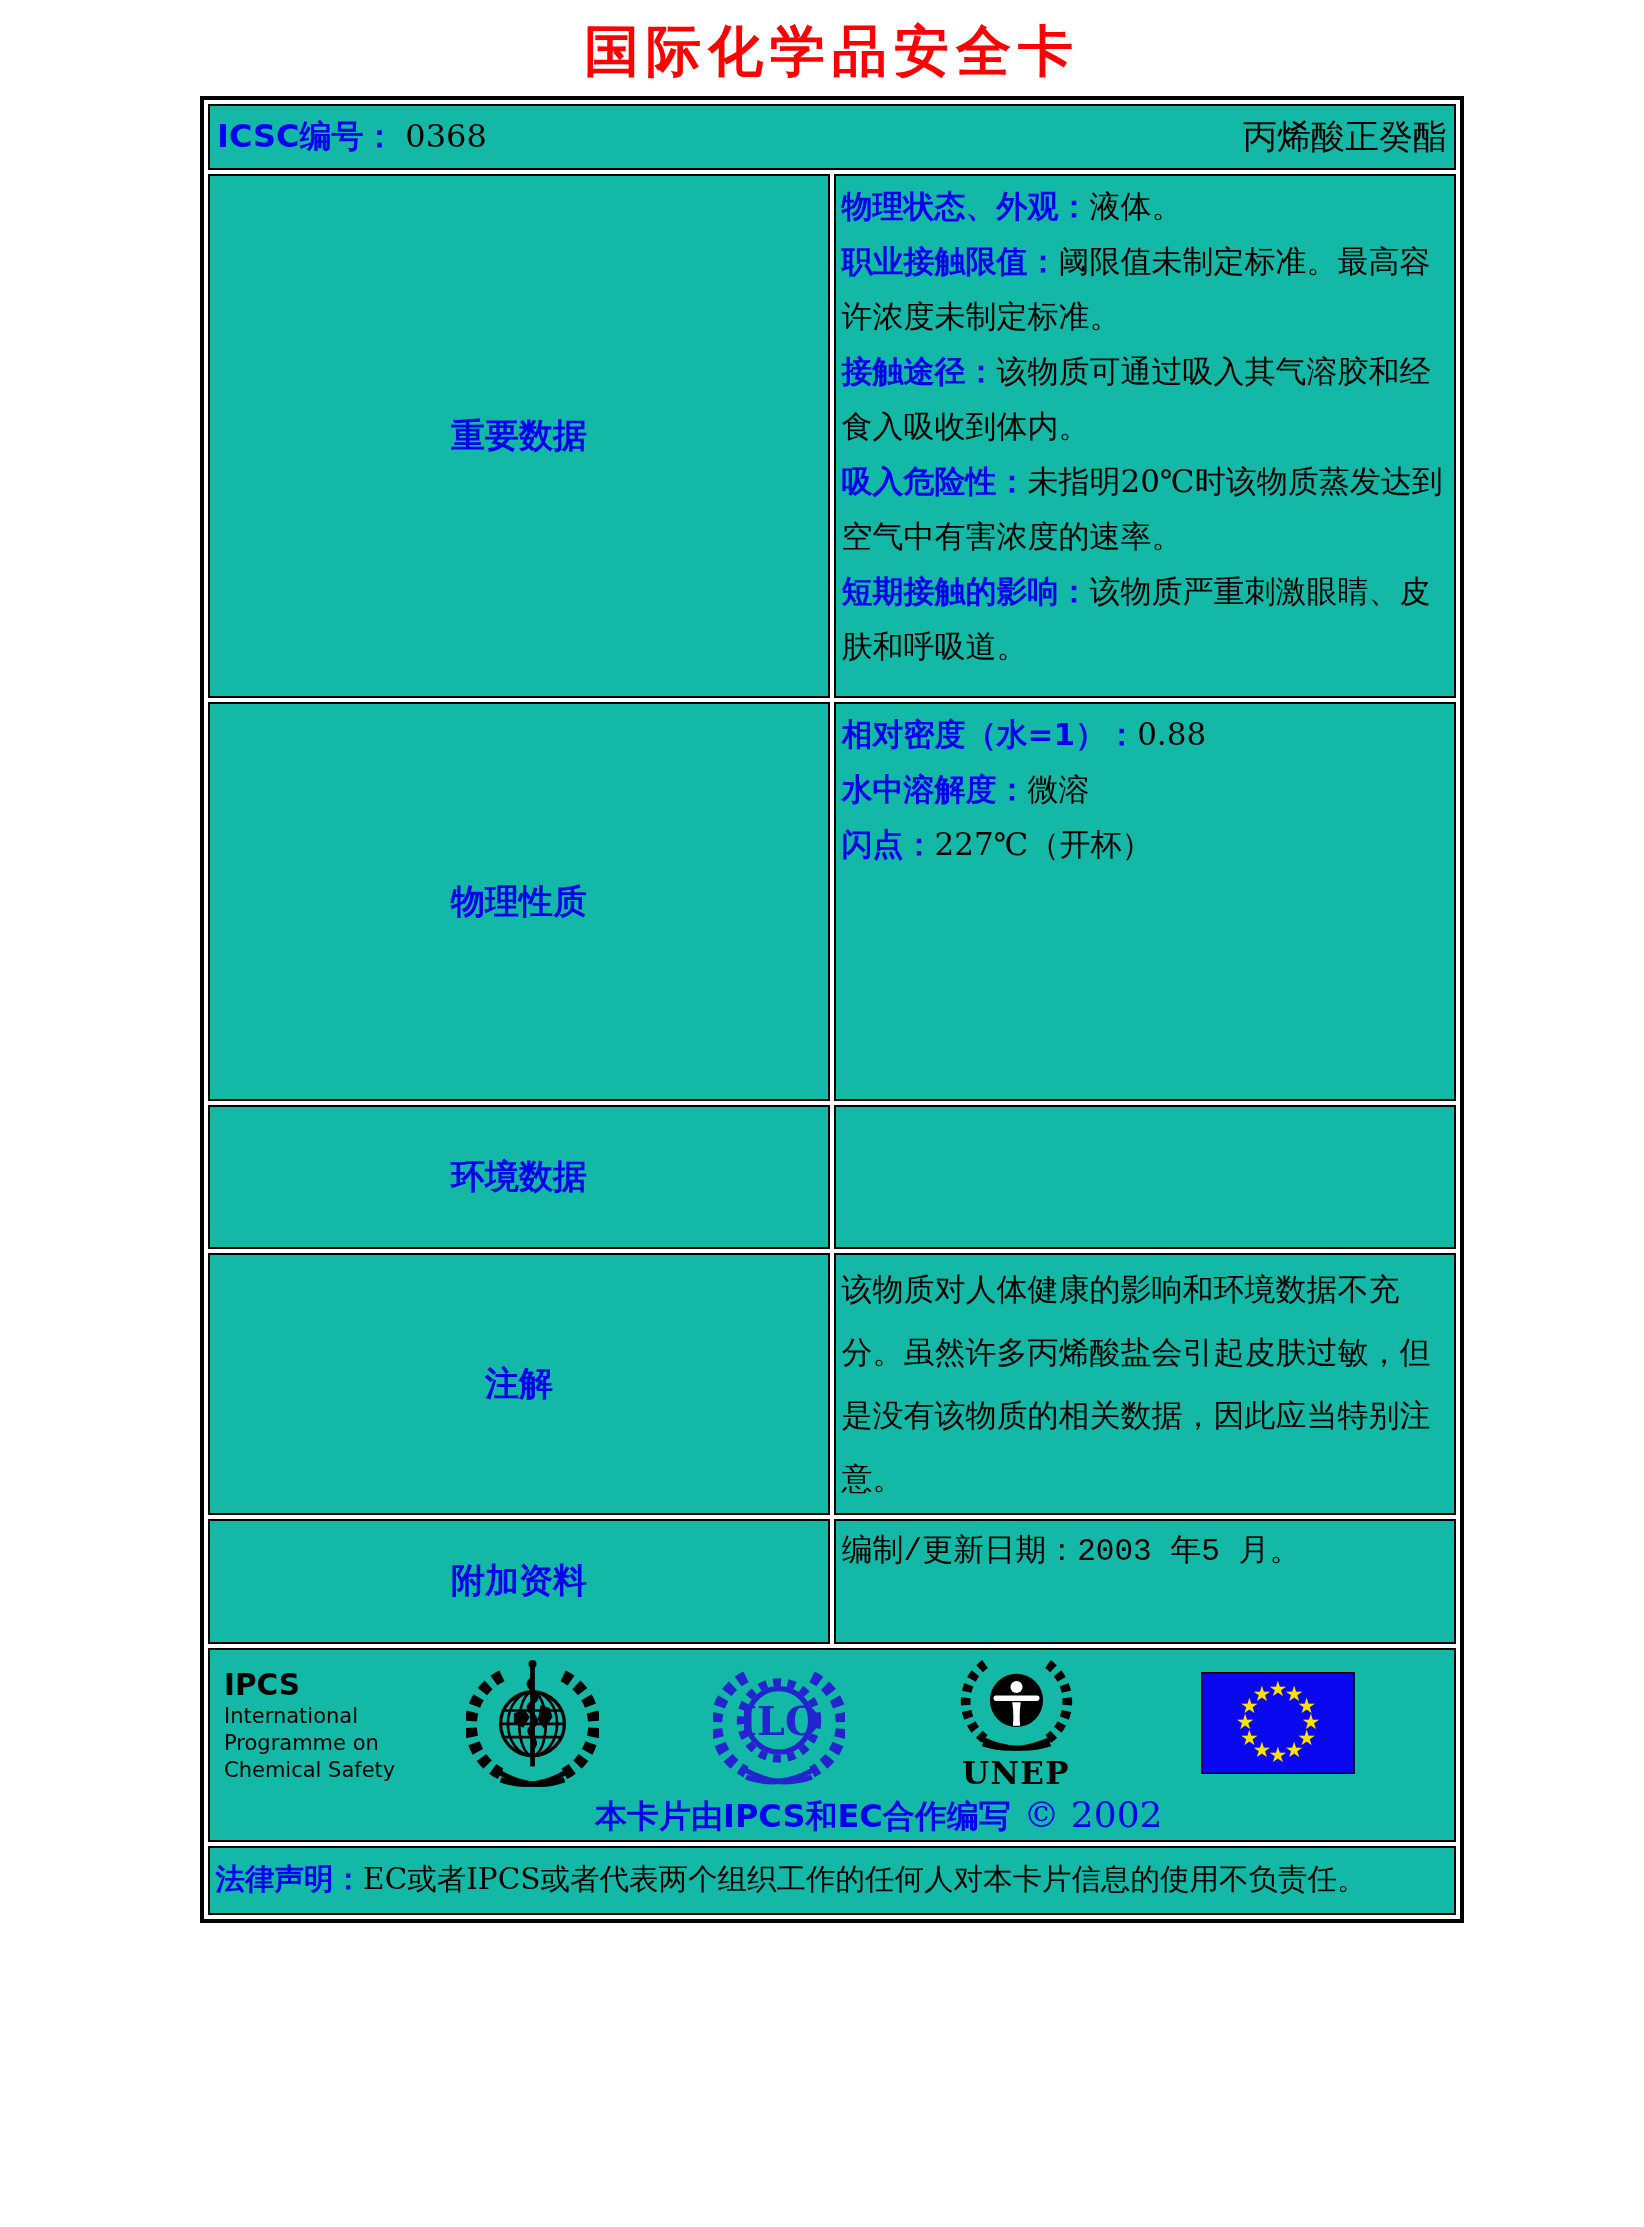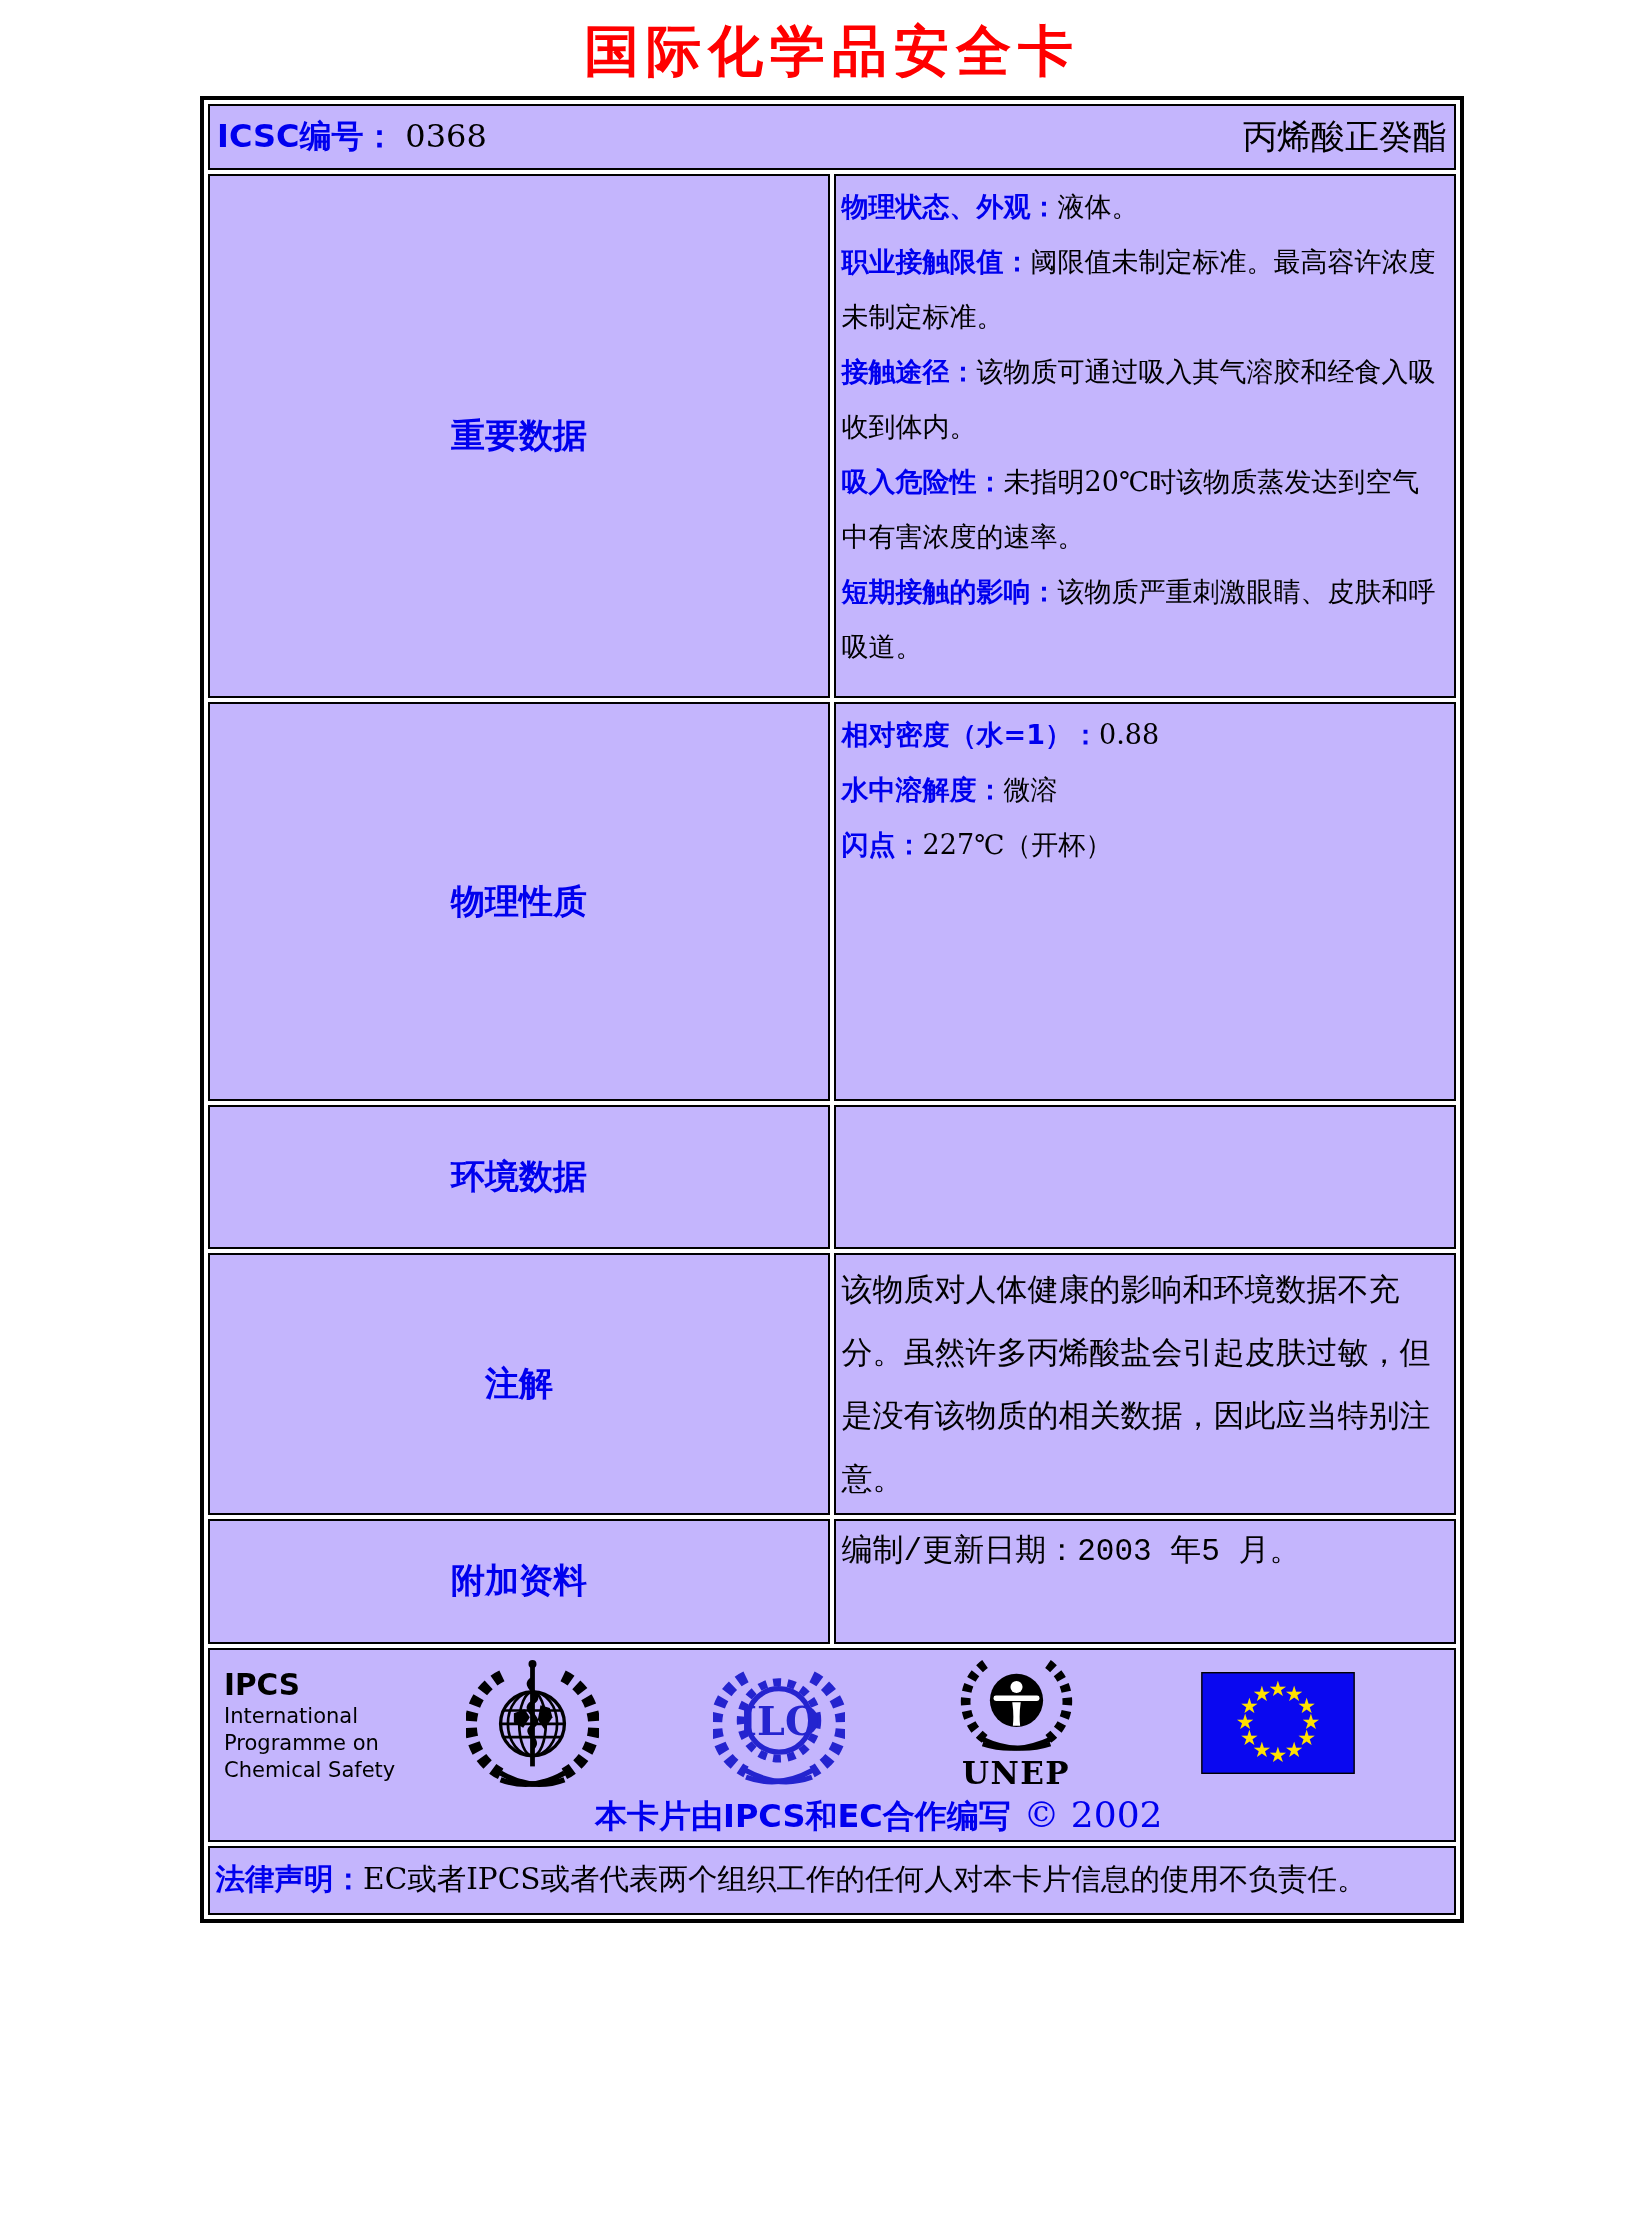--- a/index.html
+++ b/index.html
@@ -14,40 +14,40 @@
     font-family:"DejaVu Serif","Liberation Serif",serif;
     font-size:55px;font-weight:bold;letter-spacing:7px;
   }
   table.card{
     margin-left:200px;margin-top:4.2px;
     width:1264px;
     border:4.9px solid #000;
     border-collapse:separate;border-spacing:4.2px;
     table-layout:fixed;
   }
-  td{border:2.1px solid #000;background:#c4b5fd;overflow:hidden;}
+  td{border:2.1px solid #000;background:#14b8a6;overflow:hidden;}
   td.lbl{
     width:168px;text-align:center;vertical-align:middle;
     font-size:34px;font-weight:bold;
   }
   td.content{vertical-align:top;padding:2.8px 9.8px 2.8px 5.6px;}
   .row1cell{
     vertical-align:middle;padding:0 7px;
   }
   .row1flex{display:flex;justify-content:space-between;align-items:center;}
   .icsc-label{font-size:32px;font-weight:bold;}
   .icsc-number{
     font-family:"DejaVu Serif","Liberation Serif",serif;
     font-size:32px;color:#000;margin-left:9.8px;
   }
   .chem-name{
     font-family:"DejaVu Serif","Liberation Serif",serif;
     font-size:34px;color:#000;
   }
-  .line{line-height:55px;font-size:27px;}
+  .line{line-height:55px;font-size:31px;}
   .line .k{font-weight:bold;}
   .line .v{
     font-family:"DejaVu Serif","Liberation Serif",serif;color:#000;
   }
   .para{
     font-family:"DejaVu Serif","Liberation Serif",serif;
     font-size:31px;line-height:63px;color:#000;max-width:977px;
   }
   .para-single{
     font-family:Liberation Mono, monospace;

